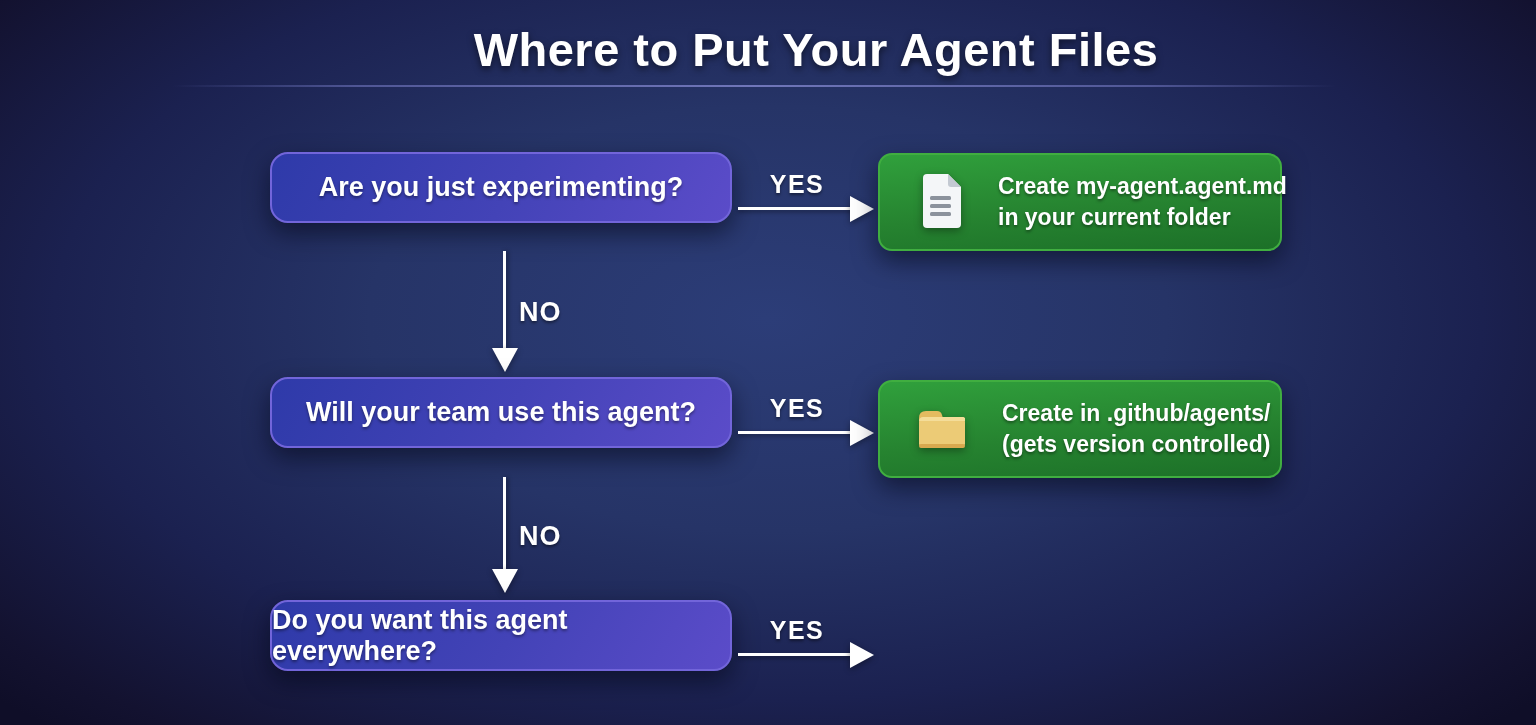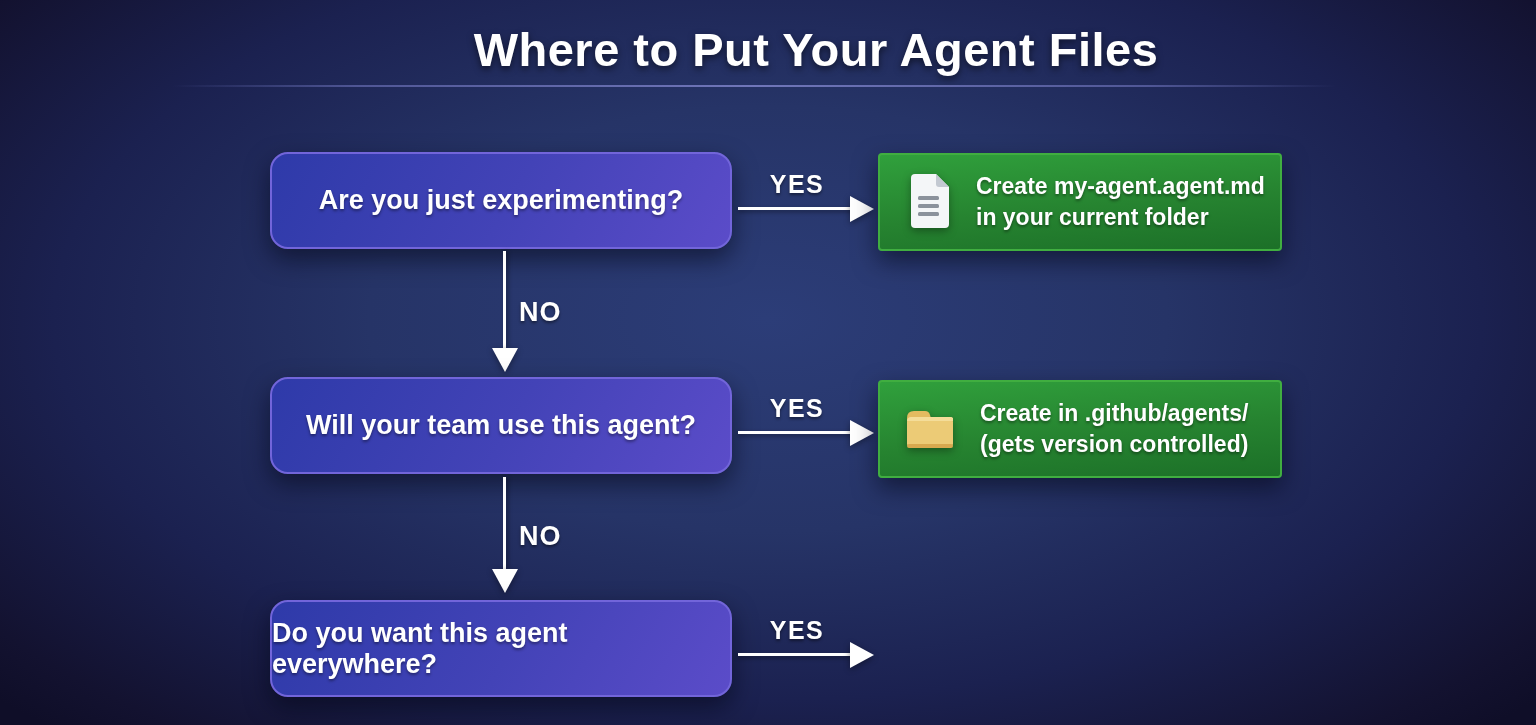--- a/index.html
+++ b/index.html
@@ -20,36 +20,36 @@
   .divider{
     position:absolute;top:85px;left:172px;width:1164px;height:2px;
     background:linear-gradient(90deg,
       rgba(96,102,170,0) 0%, rgba(96,102,170,.75) 16%,
       rgba(116,122,190,.95) 50%,
       rgba(96,102,170,.75) 84%, rgba(96,102,170,0) 100%);
   }
 
   
   .qbox{
-    position:absolute;left:270px;width:462px;height:97px;border-radius:18px;
+    position:absolute;left:270px;width:462px;height:71px;border-radius:18px;
     box-sizing:border-box;border:2px solid #7265da;
     background:linear-gradient(120deg,#2e3aa9 0%,#4343b7 52%,#5b4cc9 100%);
     display:flex;align-items:center;justify-content:center;
     color:#fff;font-size:27px;font-weight:700;
     text-shadow:0 2px 3px rgba(0,0,0,.4);
     box-shadow:0 10px 24px rgba(4,6,20,.55);
   }
   .q0{top:152px}.q1{top:377px}.q2{top:600px}
 
   
   .abox{
-    position:absolute;left:878px;width:404px;height:98px;border-radius:4px;
+    position:absolute;left:878px;width:404px;height:98px;border-radius:14px;
     box-sizing:border-box;border:2px solid #40ae40;
     background:linear-gradient(175deg,#30a03c 0%,#268330 55%,#1c7028 100%);
-    display:flex;align-items:center;gap:24px;padding:0 18px 0 24px;
+    display:flex;align-items:center;gap:34px;padding:0 18px 0 36px;
     color:#fff;font-size:23px;font-weight:700;line-height:31px;
     text-shadow:0 2px 3px rgba(0,0,0,.4);
     box-shadow:0 10px 24px rgba(4,6,20,.55);
   }
   .a0{top:153px}.a1{top:380px}.a2{top:600px}
   .abox .atext span{display:block;white-space:nowrap;}
   .abox svg{flex:0 0 auto;filter:drop-shadow(0 3px 4px rgba(0,0,0,.35));}
 
   
   .yes{position:absolute;left:738px;width:136px;height:62px;}

